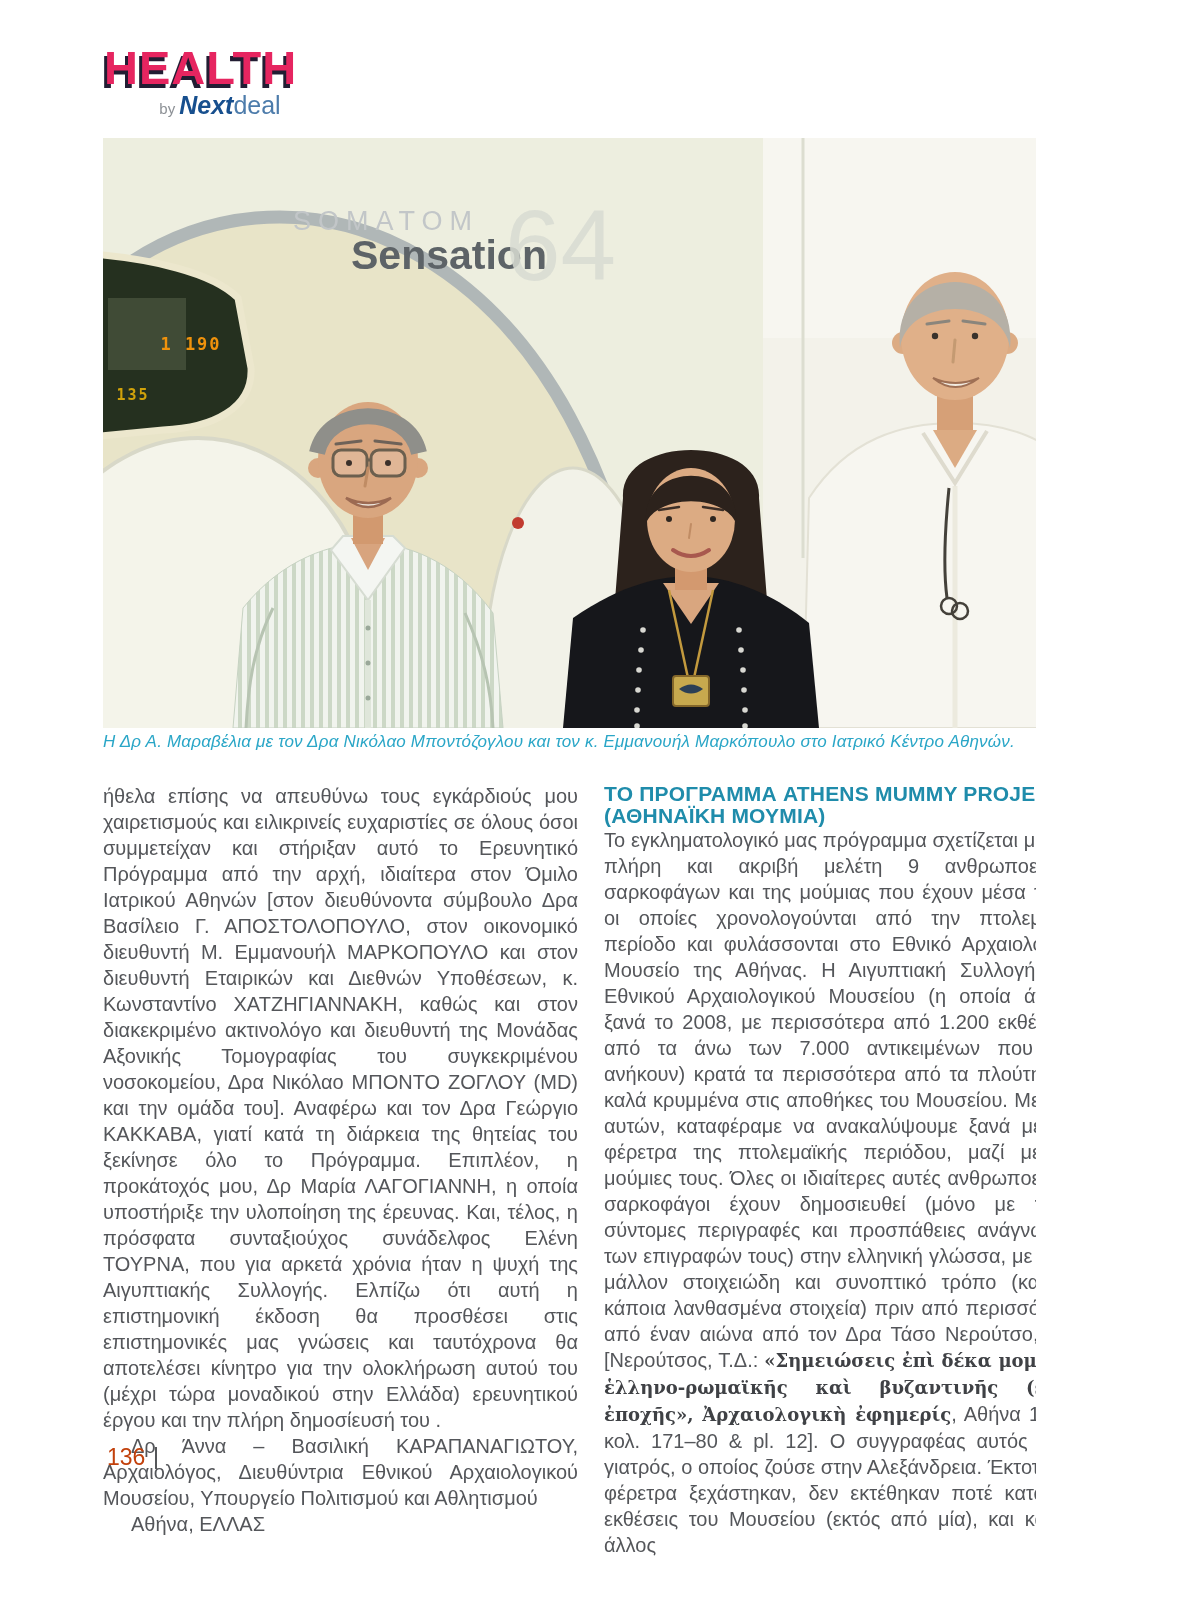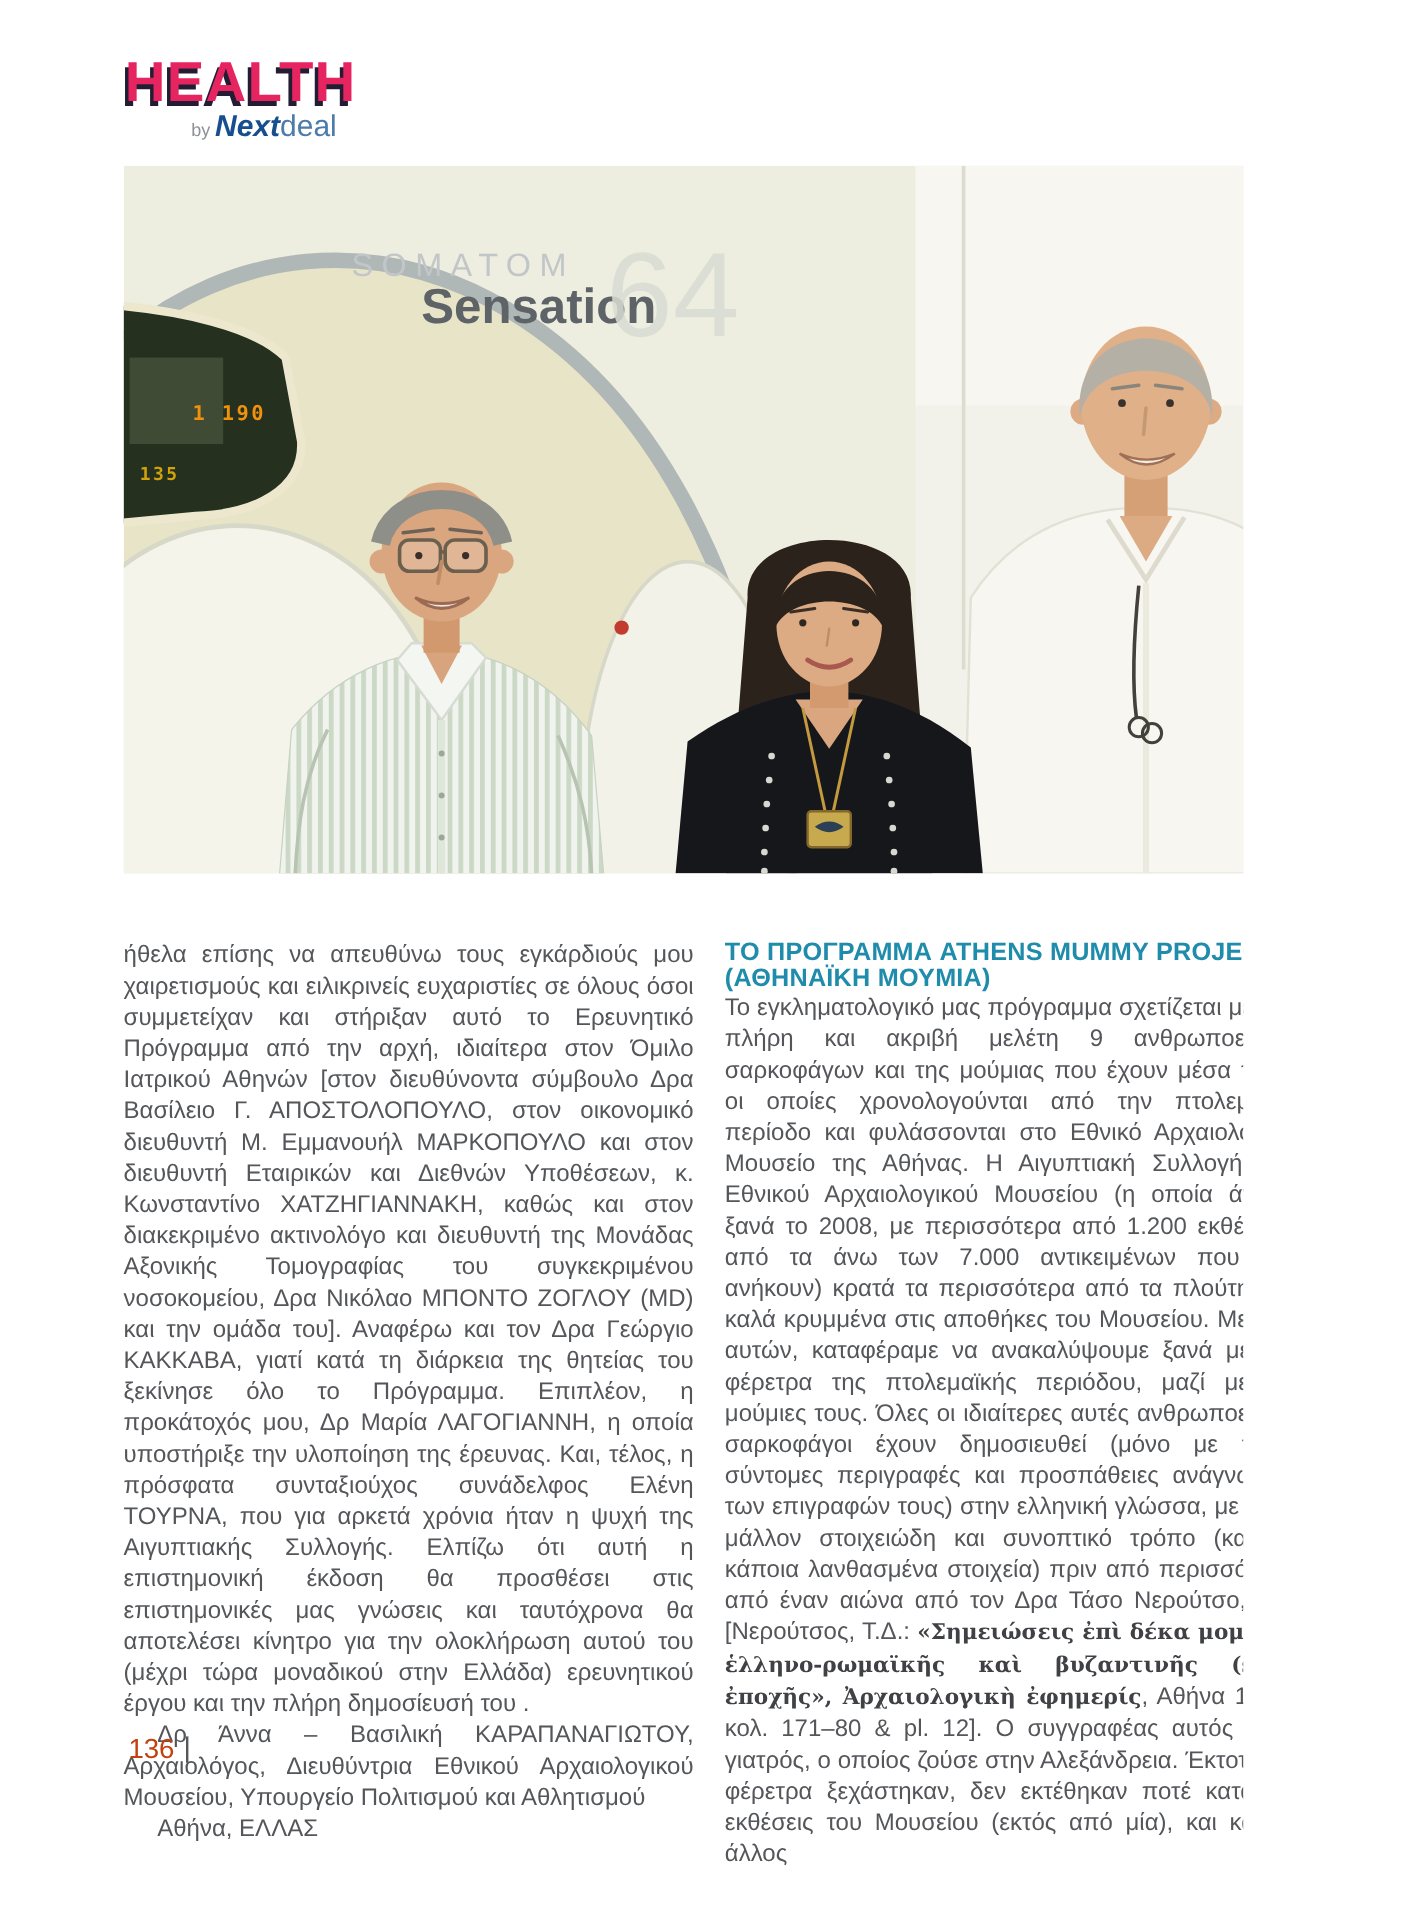--- a/index.html
+++ b/index.html
@@ -151,20 +151,21 @@
             <circle cx="638" cy="512" r="2.8"></circle>
             <circle cx="640" cy="532" r="2.8"></circle>
           <circle cx="641" cy="552" r="2.8"></circle>
             <circle cx="642" cy="572" r="2.8"></circle>
             <circle cx="642" cy="588" r="2.8"></circle>
         </g>
       </g>
     </svg>
   </div>
 
+  <div class="caption">Η Δρ Α. Μαραβέλια με τον Δρα Νικόλαο Μποντόζογλου και τον κ. Εμμανουήλ Μαρκόπουλο στο Ιατρικό Κέντρο Αθηνών.</div>
 
   <div class="columns">
     <div class="col">
       <p>ήθελα επίσης να απευθύνω τους εγκάρδιούς μου χαιρετισμούς και ειλικρινείς ευχαριστίες σε όλους όσοι συμμετείχαν και στήριξαν αυτό το Ερευνητικό Πρόγραμμα από την αρχή, ιδιαίτερα στον Όμιλο Ιατρικού Αθηνών [στον διευθύνοντα σύμβουλο Δρα Βασίλειο Γ. ΑΠΟΣΤΟΛΟΠΟΥΛΟ, στον οικονομικό διευθυντή Μ. Εμμανουήλ ΜΑΡΚΟΠΟΥΛΟ και στον διευθυντή Εταιρικών και Διεθνών Υποθέσεων, κ. Κωνσταντίνο ΧΑΤΖΗΓΙΑΝΝΑΚΗ, καθώς και στον διακεκριμένο ακτινολόγο και διευθυντή της Μονάδας Αξονικής Τομογραφίας του συγκεκριμένου νοσοκομείου, Δρα Νικόλαο ΜΠΟΝΤΟ ΖΟΓΛΟΥ (MD) και την ομάδα του]. Αναφέρω και τον Δρα Γεώργιο ΚΑΚΚΑΒΑ, γιατί κατά τη διάρκεια της θητείας του ξεκίνησε όλο το Πρόγραμμα. Επιπλέον, η προκάτοχός μου, Δρ Μαρία ΛΑΓΟΓΙΑΝΝΗ, η οποία υποστήριξε την υλοποίηση της έρευνας. Και, τέλος, η πρόσφατα συνταξιούχος συνάδελφος Ελένη ΤΟΥΡΝΑ, που για αρκετά χρόνια ήταν η ψυχή της Αιγυπτιακής Συλλογής. Ελπίζω ότι αυτή η επιστημονική έκδοση θα προσθέσει στις επιστημονικές μας γνώσεις και ταυτόχρονα θα αποτελέσει κίνητρο για την ολοκλήρωση αυτού του (μέχρι τώρα μοναδικού στην Ελλάδα) ερευνητικού έργου και την πλήρη δημοσίευσή του .</p>
       <p class="sig">Δρ Άννα – Βασιλική ΚΑΡΑΠΑΝΑΓΙΩΤΟΥ, Αρχαιολόγος, Διευθύντρια Εθνικού Αρχαιολογικού Μουσείου, Υπουργείο Πολιτισμού και Αθλητισμού</p>
       <p class="sig">Αθήνα, ΕΛΛΑΣ</p>
     </div>
     <div class="col">
       <p class="heading">ΤΟ ΠΡΟΓΡΑΜΜΑ ATHENS MUMMY PROJECT (ΑΘΗΝΑΪΚΗ ΜΟΥΜΙΑ)</p>
       <p><span>Το εγκληματολογικό μας πρόγραμμα σχετίζεται με την πλήρη και ακριβή μελέτη 9 ανθρωποειδών σαρκοφάγων και της μούμιας που έχουν μέσα τους, οι οποίες χρονολογούνται από την πτολεμαϊκή περίοδο και φυλάσσονται στο Εθνικό Αρχαιολογικό Μουσείο της Αθήνας. Η Αιγυπτιακή Συλλογή του Εθνικού Αρχαιολογικού Μουσείου (η οποία άνοιξε ξανά το 2008, με περισσότερα από 1.200 εκθέματα από τα άνω των 7.000 αντικειμένων που της ανήκουν) κρατά τα περισσότερα από τα πλούτη της καλά κρυμμένα στις αποθήκες του Μουσείου. Μεταξύ αυτών, καταφέραμε να ανακαλύψουμε ξανά μερικά φέρετρα της πτολεμαϊκής περιόδου, μαζί με τις μούμιες τους. Όλες οι ιδιαίτερες αυτές ανθρωποειδείς σαρκοφάγοι έχουν δημοσιευθεί (μόνο με πολύ σύντομες περιγραφές και προσπάθειες ανάγνωσης των επιγραφών τους) στην ελληνική γλώσσα, με έναν μάλλον στοιχειώδη και συνοπτικό τρόπο (και με κάποια λανθασμένα στοιχεία) πριν από περισσότερο από έναν αιώνα από τον Δρα Τάσο Νερούτσο, MD [Νερούτσος, Τ.Δ.: </span><span class="citation">«Σημειώσεις ἐπὶ δέκα μομίαις ἑλληνο-ρωμαϊκῆς καὶ βυζαντινῆς (sic!) ἐποχῆς», Ἀρχαιολογικὴ ἐφημερίς</span><span>, Αθήνα 1884, κολ. 171–80 &amp; pl. 12]. Ο συγγραφέας αυτός ήταν γιατρός, ο οποίος ζούσε στην Αλεξάνδρεια. Έκτοτε, τα φέρετρα ξεχάστηκαν, δεν εκτέθηκαν ποτέ κατά τις εκθέσεις του Μουσείου (εκτός από μία), και κανείς άλλος</span></p>

